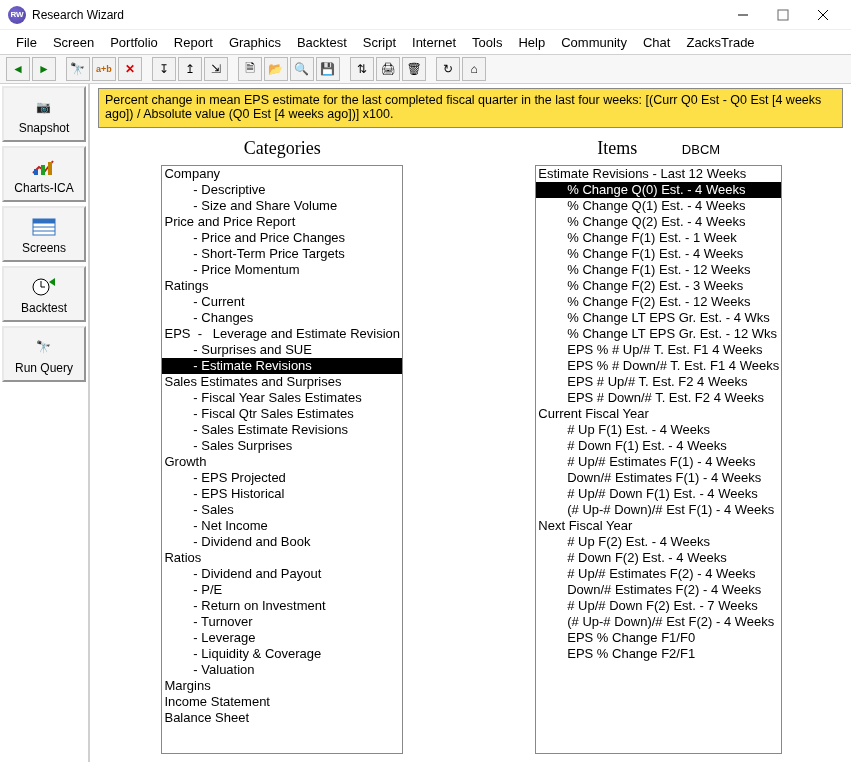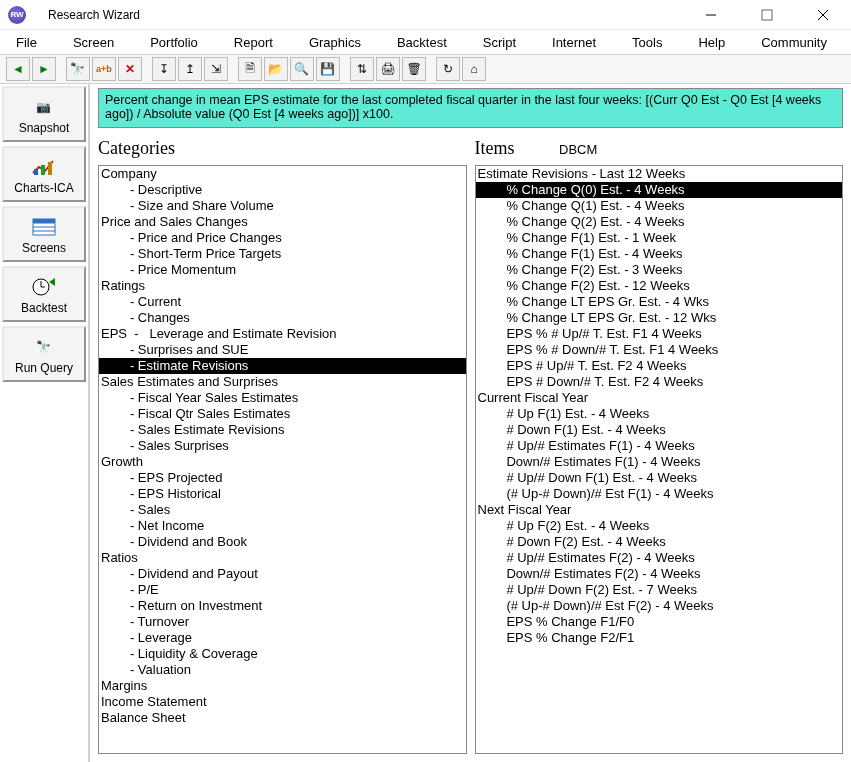--- a/index.html
+++ b/index.html
@@ -11,39 +11,38 @@
     width: 851px; height: 762px;
     overflow: hidden;
     color: #000;
   }
   .titlebar {
     height: 30px;
     display: flex;
     align-items: center;
     padding: 0 8px;
     border-bottom: 1px solid #eee;
-    gap: 16px;
   }
   .titlebar .app-icon {
     width: 18px; height: 18px;
     background: radial-gradient(circle at 40% 40%, #7a6dd6, #4b3da0);
     border-radius: 50%;
     margin-right: 6px;
     display:flex; align-items:center; justify-content:center;
     color:#fff; font-weight:bold; font-size:8px;
   }
   .titlebar .title { flex: 0 0 auto; }
   .titlebar .spacer { flex: 1; }
   .winbtn { width: 40px; height: 28px; display:flex; align-items:center; justify-content:center; }
   .winbtn svg { stroke:#000; stroke-width:1; fill:none; }
   .menubar {
     height: 24px;
     display: flex;
     align-items: center;
-    gap: 20px;
+    gap: 0;
     padding: 0 8px;
     font-size: 13px;
   }
   .menubar .mitem { padding: 2px 8px; }
   .toolbar {
     height: 30px;
     display: flex;
     align-items: center;
     padding: 2px 6px;
     gap: 2px;
@@ -78,25 +77,25 @@
     height: 56px;
     justify-content:center;
   }
   .sbtn .sicon { height: 24px; display:flex; align-items:center; justify-content:center; }
   .content { flex:1; display:flex; flex-direction:column; }
   .descbox {
     margin: 4px 8px;
     border: 1px solid #888;
     padding: 4px 6px;
     font-size: 12.5px;
-    background:#5eead4;
+    background:#fde047;
     height: 40px;
   }
   .panels { flex:1; display:flex; padding: 0 8px 8px 8px; gap: 8px; overflow:hidden;}
-  .panel { flex:1; display:flex; flex-direction:column; overflow:hidden;}
+  .panel { flex:1; display:flex; flex-direction:column; overflow:hidden;align-items:center;}
   .panel-head {
     font-family: Georgia, "Times New Roman", serif;
     font-size: 18px;
     padding: 6px 0;
   }
   .listbox {
     border: 1px solid #888;
     flex:1;
     overflow-y: scroll;
     overflow-x: hidden;
@@ -264,21 +263,21 @@
       <span>Percent change in mean EPS estimate for the last completed fiscal quarter in the last four weeks:   [(Curr Q0 Est - Q0 Est [4 weeks ago]) / Absolute value (Q0 Est [4 weeks ago])] x100.</span>
     </div>
 
     <div class="panels">
       <div class="panel">
         <div class="panel-head">Categories</div>
         <div class="listbox" id="cat-list">
             <div class="row hdr">Company</div>
             <div class="row">        - Descriptive</div>
             <div class="row">        - Size and Share Volume</div>
-            <div class="row hdr">Price and Sales Changes</div>
+            <div class="row hdr">Price and Price Report</div>
             <div class="row">        - Price and Price Changes</div>
             <div class="row">        - Short-Term Price Targets</div>
             <div class="row">        - Price Momentum</div>
             <div class="row hdr">Ratings</div>
             <div class="row">        - Current</div>
             <div class="row">        - Changes</div>
             <div class="row hdr">EPS  -   Leverage and Estimate Revision</div>
             <div class="row">        - Surprises and SUE</div>
             <div class="row sel">        - Estimate Revisions</div>
             <div class="row hdr">Sales Estimates and Surprises</div>
@@ -310,20 +309,21 @@
           <span>Items</span>
           <span class="items-head-extra">DBCM</span>
         </div>
         <div class="listbox" id="item-list" style="overflow-y:auto">
             <div class="row hdr">Estimate Revisions - Last 12 Weeks</div>
             <div class="row sel">        % Change Q(0) Est. - 4 Weeks</div>
             <div class="row">        % Change Q(1) Est. - 4 Weeks</div>
             <div class="row">        % Change Q(2) Est. - 4 Weeks</div>
             <div class="row">        % Change F(1) Est. - 1 Week</div>
             <div class="row">        % Change F(1) Est. - 4 Weeks</div>
+            <div class="row">        % Change F(1) Est. - 12 Weeks</div>
             <div class="row">        % Change F(2) Est. - 3 Weeks</div>
             <div class="row">        % Change F(2) Est. - 12 Weeks</div>
             <div class="row">        % Change LT EPS Gr. Est. - 4 Wks</div>
             <div class="row">        % Change LT EPS Gr. Est. - 12 Wks</div>
             <div class="row">        EPS % # Up/# T. Est. F1 4 Weeks</div>
             <div class="row">        EPS % # Down/# T. Est. F1 4 Weeks</div>
             <div class="row">        EPS # Up/# T. Est. F2 4 Weeks</div>
             <div class="row">        EPS # Down/# T. Est. F2 4 Weeks</div>
             <div class="row hdr">Current Fiscal Year</div>
             <div class="row">        # Up F(1) Est. - 4 Weeks</div>

